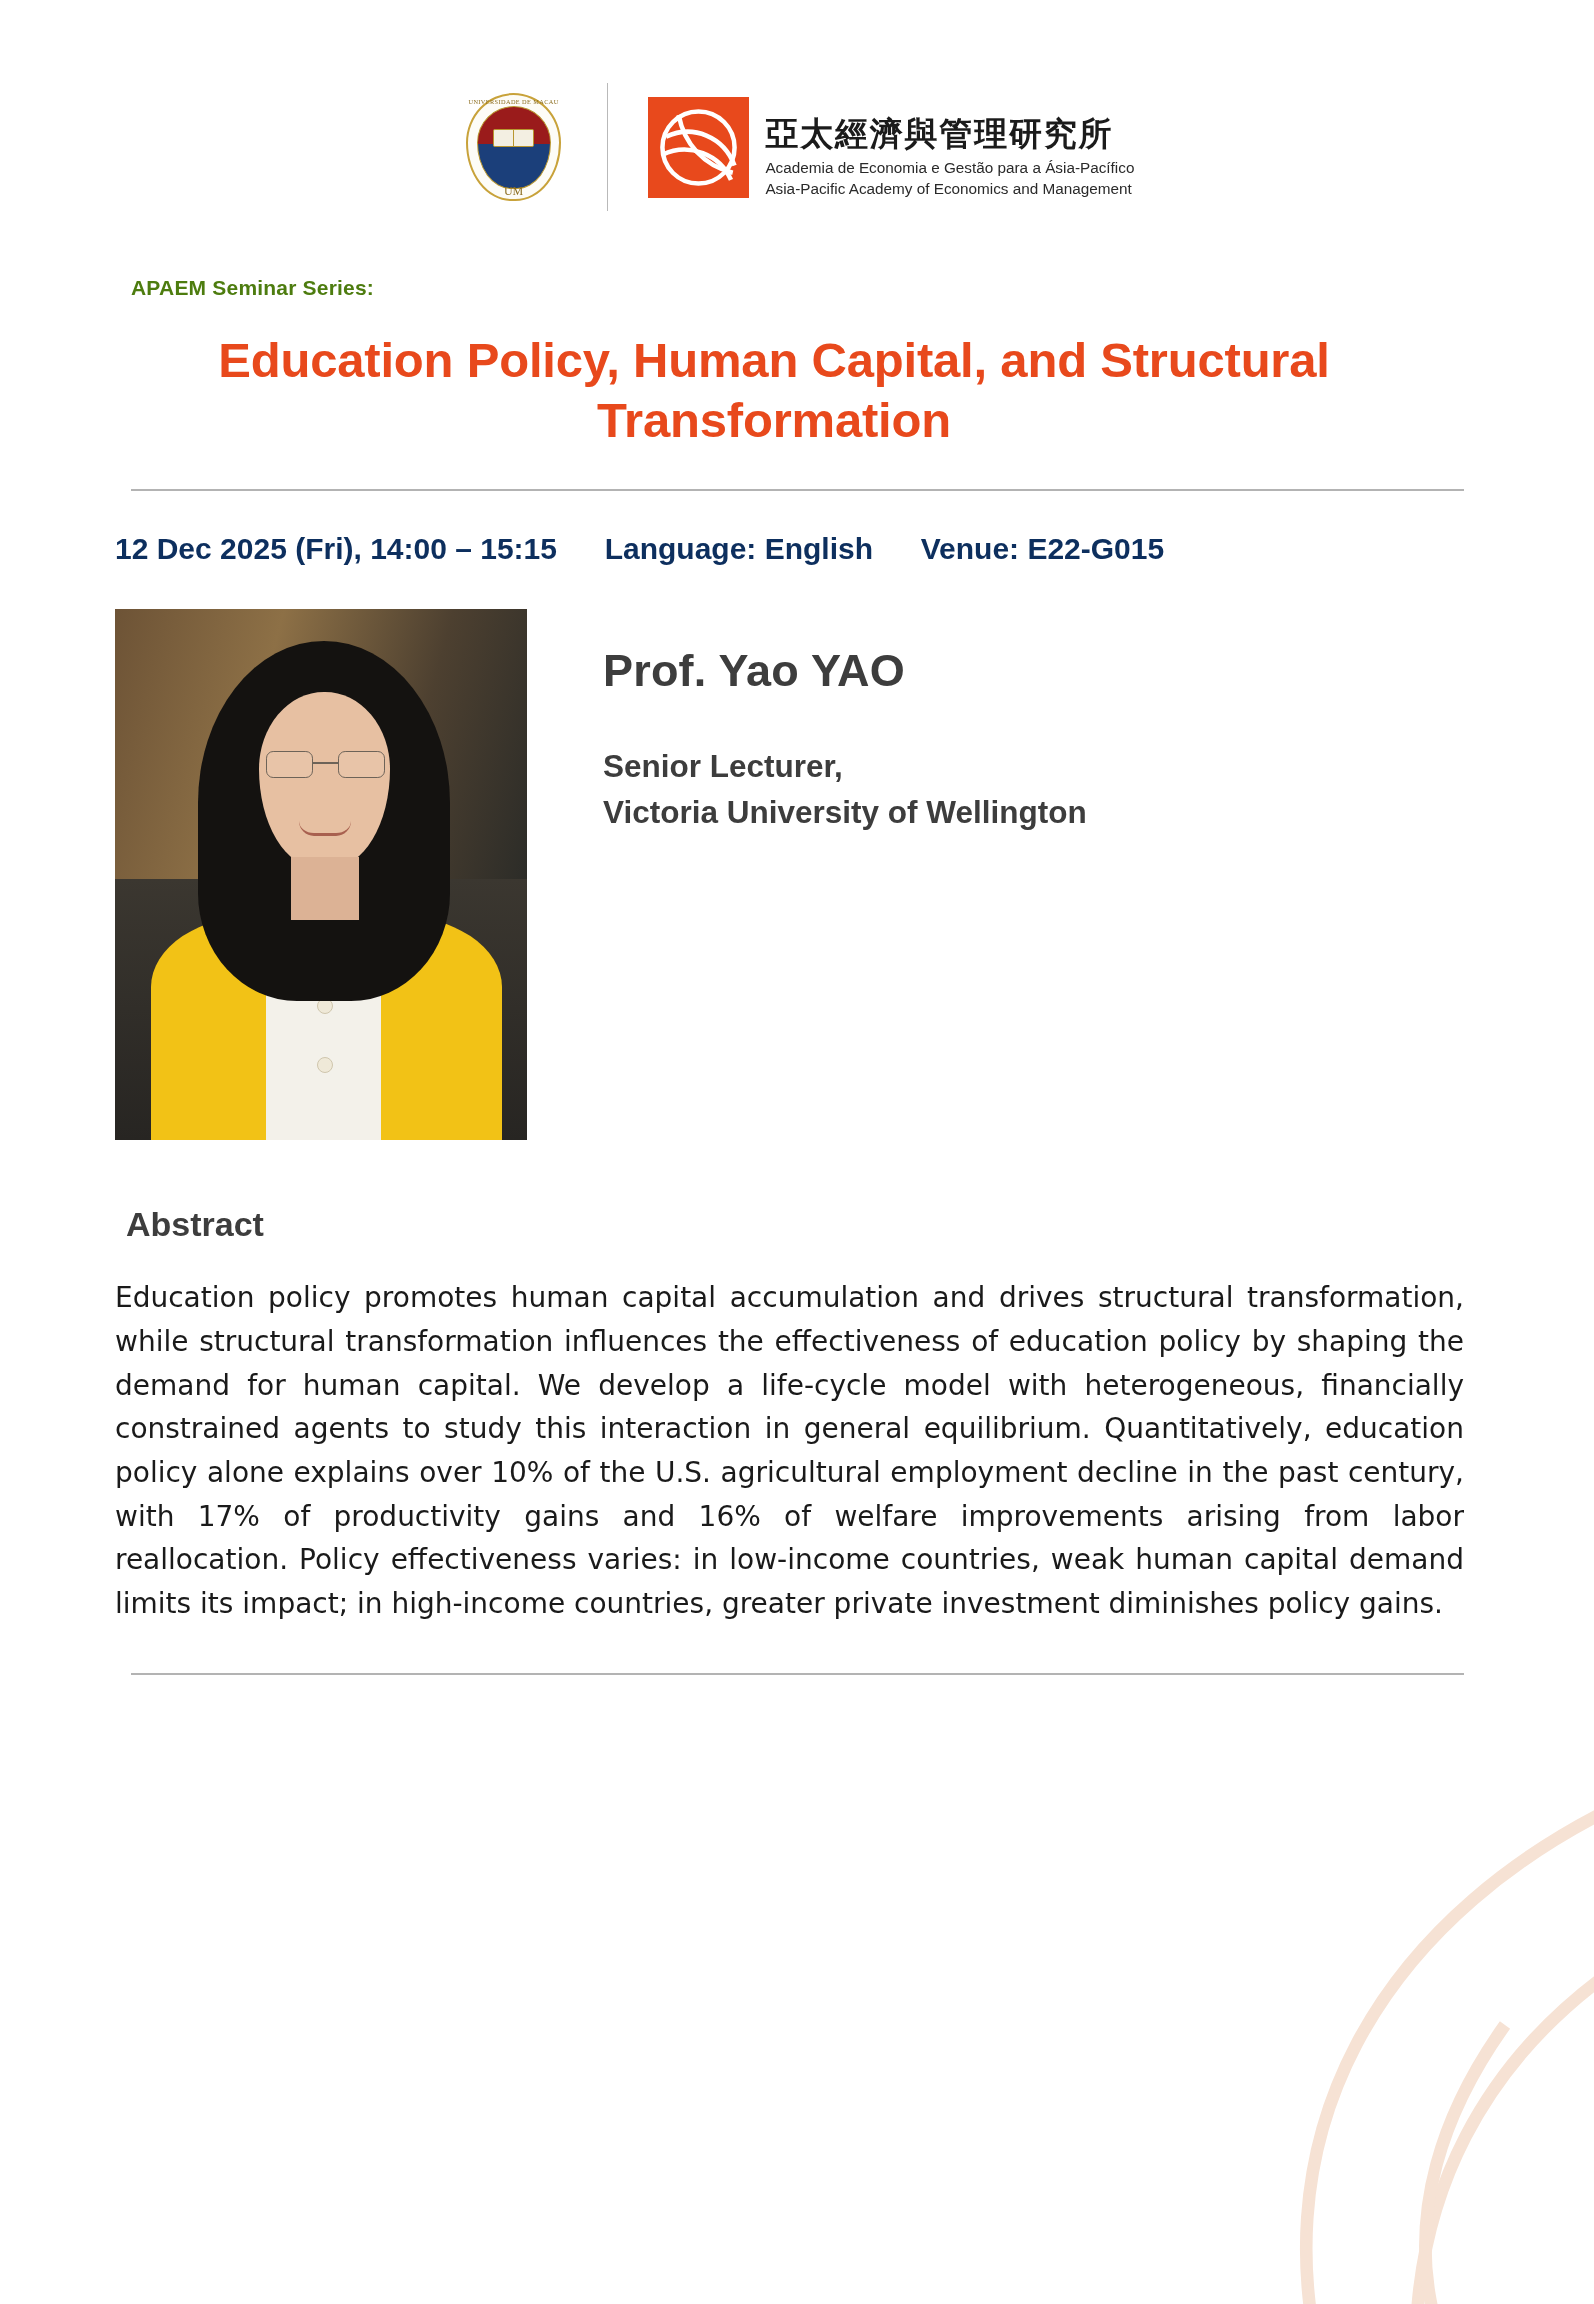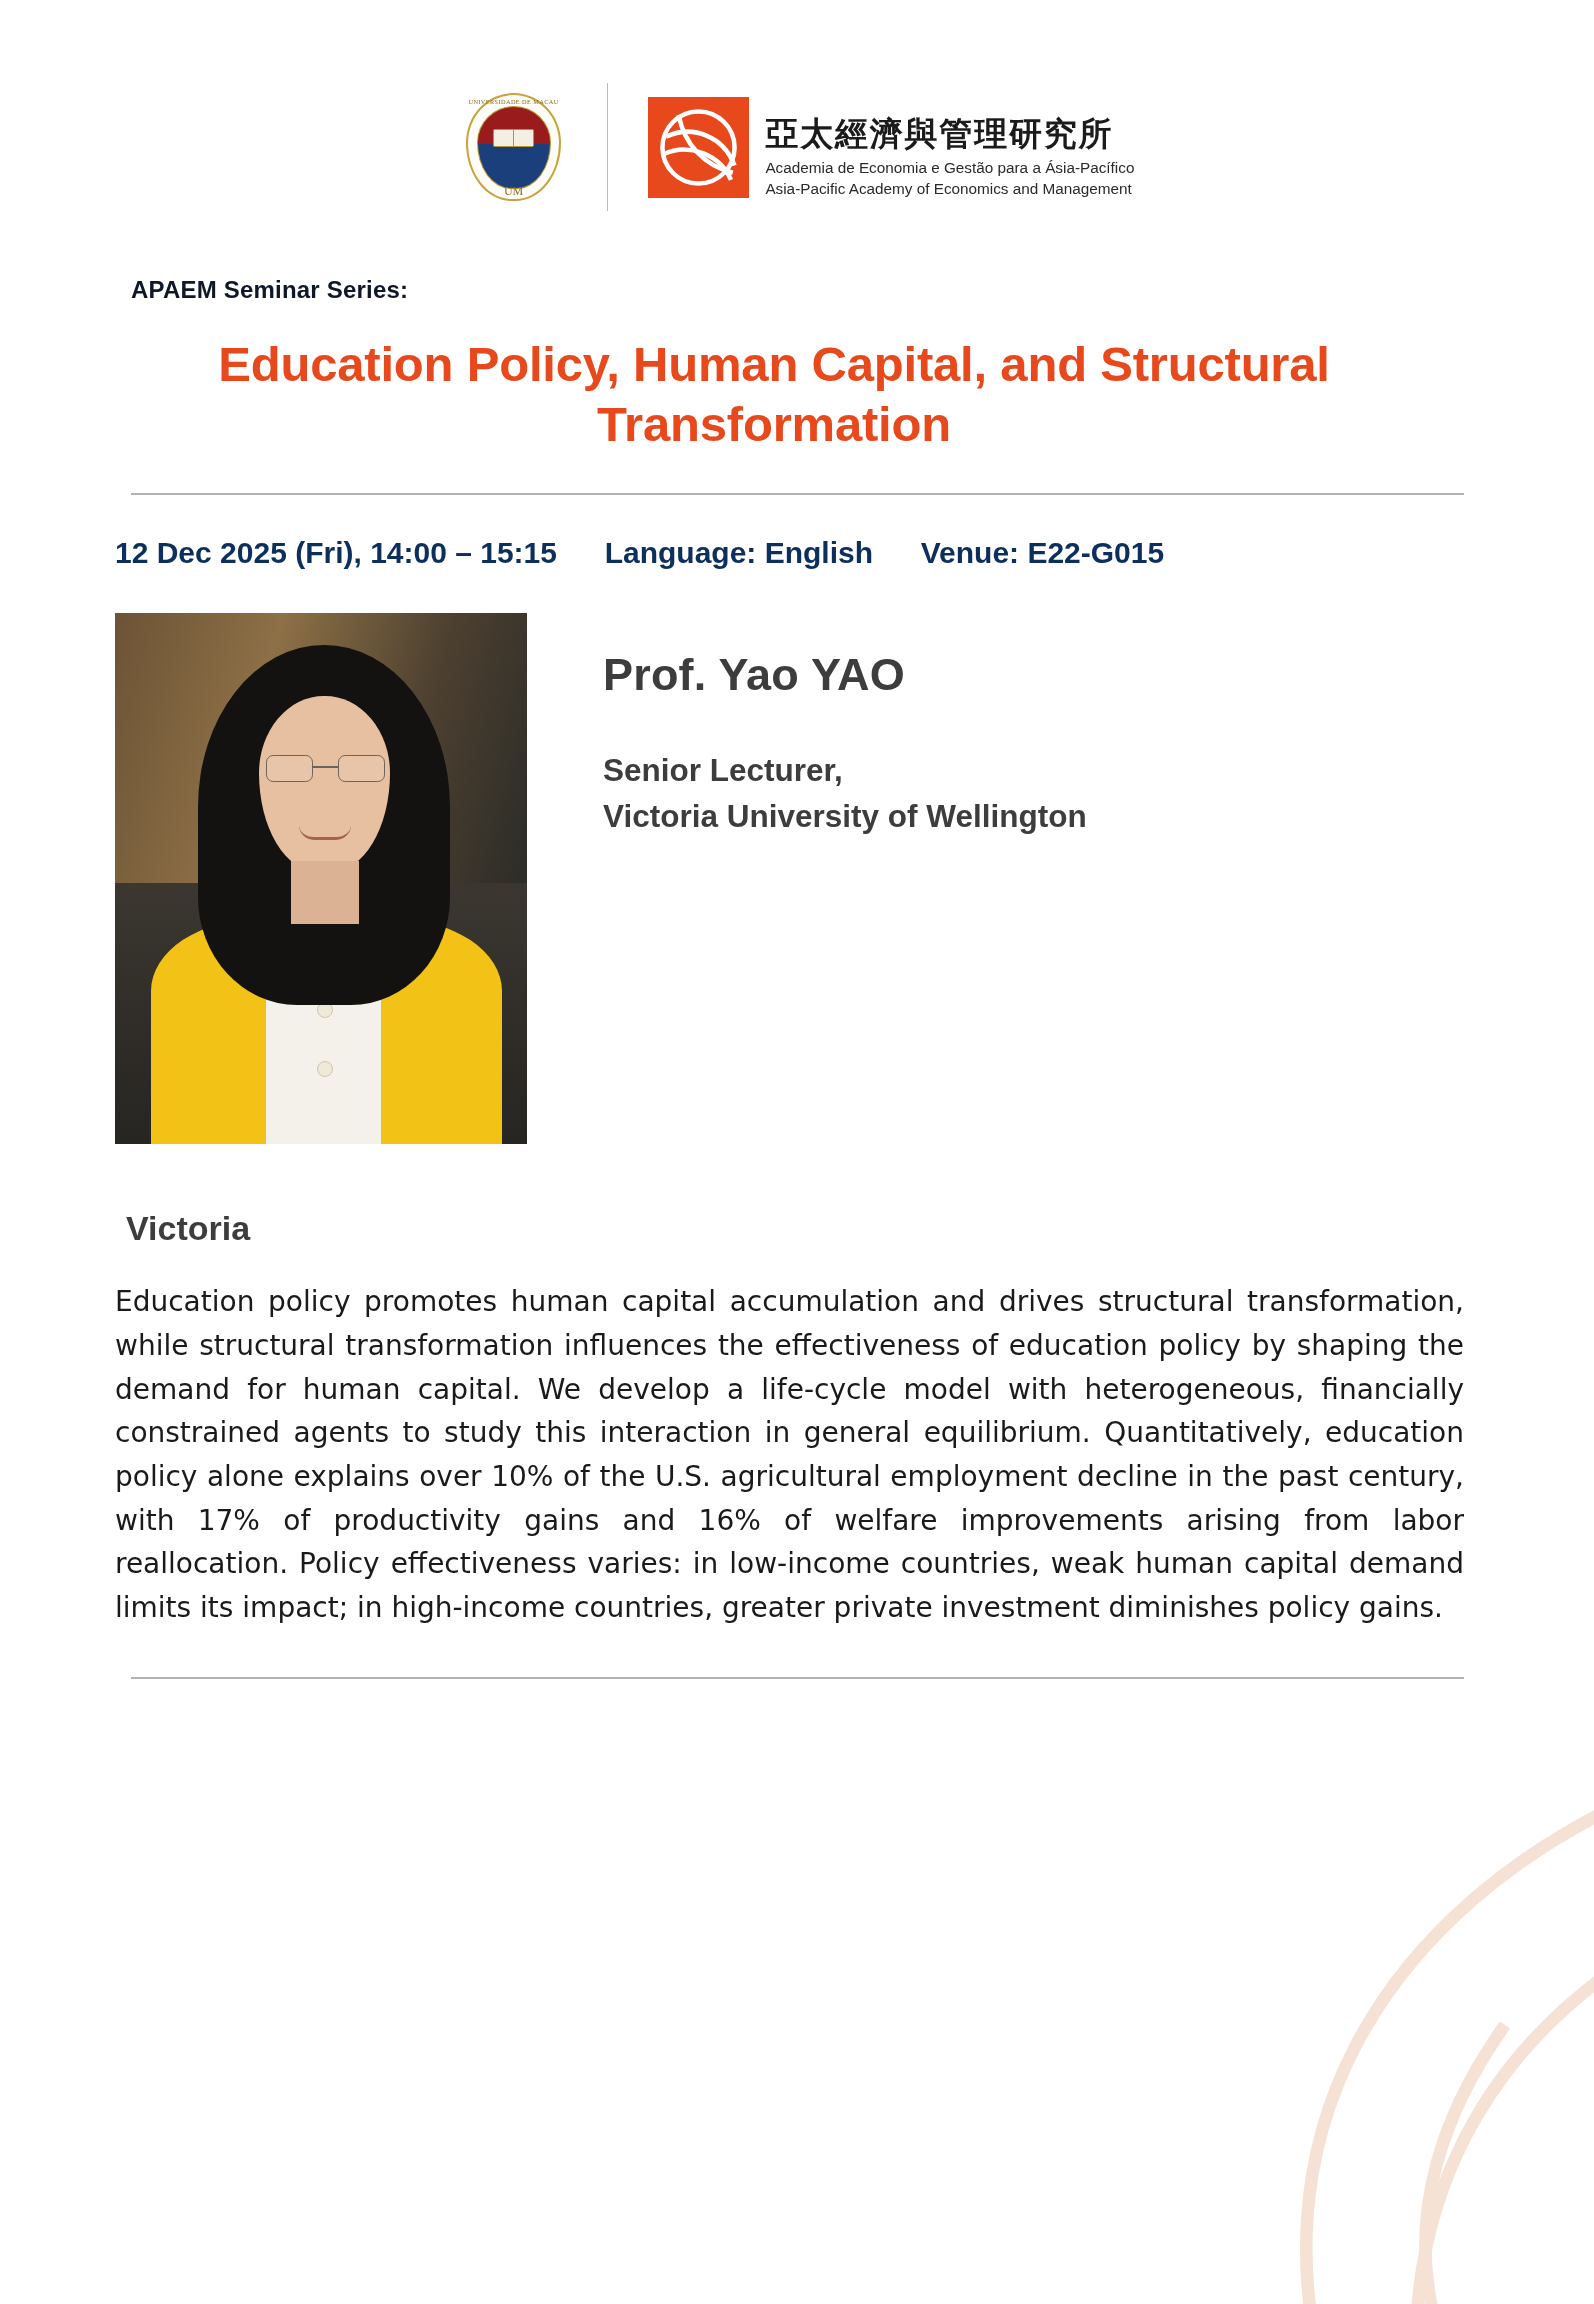--- a/index.html
+++ b/index.html
@@ -164,23 +164,23 @@
   .apaem-en {
     font-size: 15.3px;
     color: #2a2a2a;
     margin-top: 3.6px;
   }
 
   
   .series-label {
     margin-top: 56px;
     margin-left: 25px;
-    font-size: 24px;
-    font-weight: bold;
-    color: #0f172a;
+    font-size: 21px;
+    font-weight: bold;
+    color: #4d7c0f;
     letter-spacing: 0.2px;
   }
   .main-title {
     margin-top: 31px;
     margin-left: 25px;
     margin-right: 72px;
     font-size: 49px;
     font-weight: bold;
     line-height: 1.22;
     color: #e8491c;
@@ -420,19 +420,19 @@
 
     <div class="speaker-text">
       <div class="speaker-name">Prof. Yao YAO</div>
       <div class="speaker-affil">
         <div>Senior Lecturer,</div>
         <div>Victoria University of Wellington</div>
       </div>
     </div>
   </div>
 
-  <div class="abstract-heading">Victoria</div>
+  <div class="abstract-heading">Abstract</div>
   <p class="abstract-body">Education policy promotes human capital accumulation and drives structural transformation, while structural transformation influences the effectiveness of education policy by shaping the demand for human capital. We develop a life-cycle model with heterogeneous, financially constrained agents to study this interaction in general equilibrium. Quantitatively, education policy alone explains over 10% of the U.S. agricultural employment decline in the past century, with 17% of productivity gains and 16% of welfare improvements arising from labor reallocation. Policy effectiveness varies: in low-income countries, weak human capital demand limits its impact; in high-income countries, greater private investment diminishes policy gains.</p>
 
   <div class="rule bottom"></div>
 
 </div>
 
 
 </body></html>

